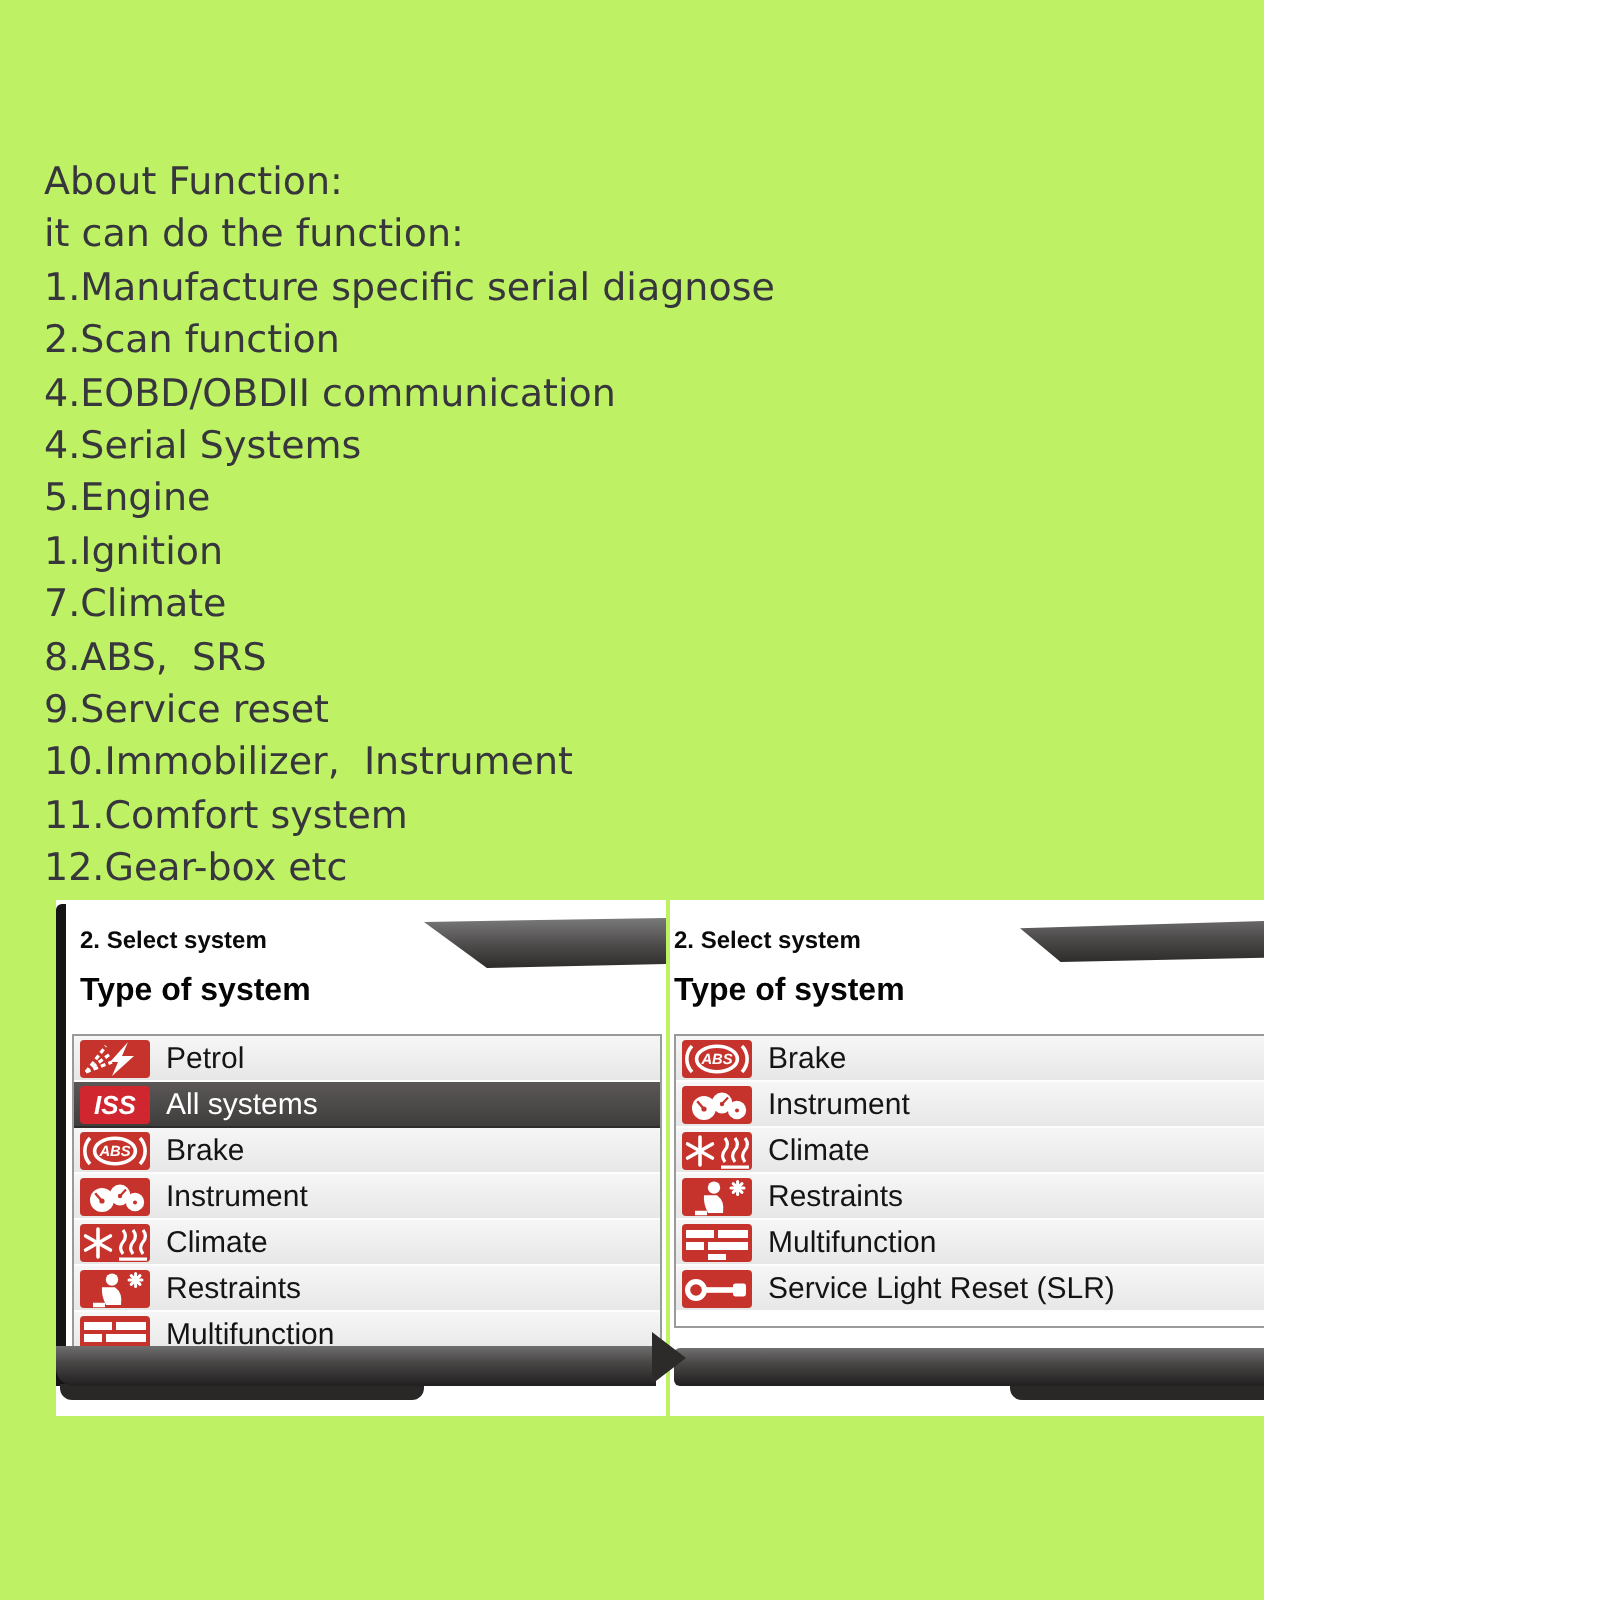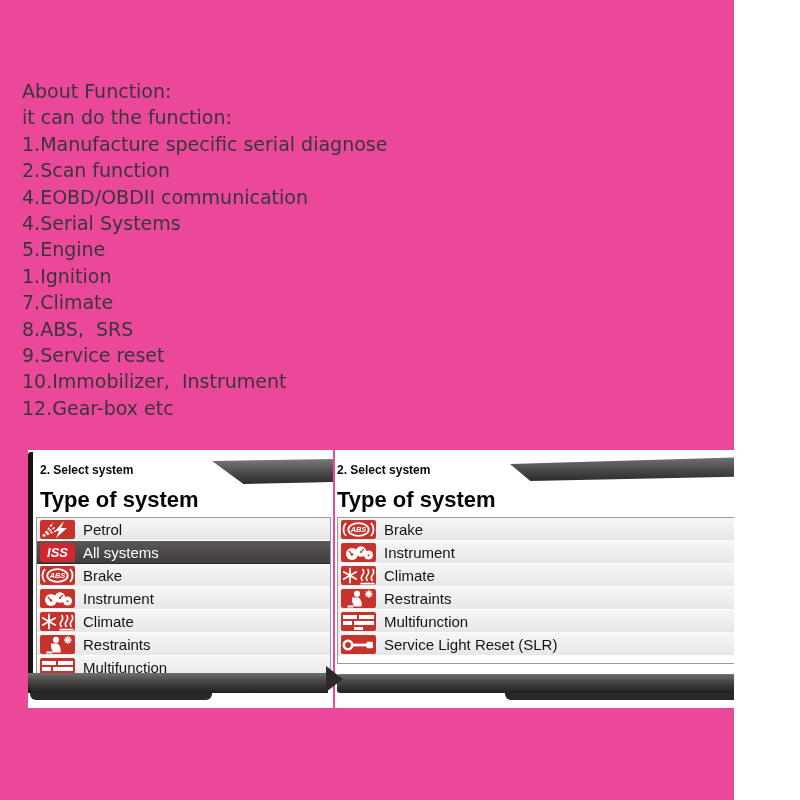--- a/index.html
+++ b/index.html
@@ -1,16 +1,16 @@
 <!DOCTYPE html>
 <html style="--red: #c5332c; --iss-red: #cf2630; --bezel-dark: #2a2727; --text-dark: #37363c;"><head>
 <meta charset="utf-8">
 <style>
   html,body{margin:0;padding:0;background:#fff;}
-  .screen{position:relative;width:734px;height:800px;background:#ec4899;overflow:hidden;
+  .screen{position:relative;width:632px;height:800px;background:#bef264;overflow:hidden;
           font-family:"Liberation Sans",sans-serif;}
 
   
   .about{position:absolute;left:22px;top:78px;width:420px;
          font-family:"DejaVu Sans",sans-serif;font-size:19px;line-height:26.4px;
          color:var(--text-dark,#37363c);}
   .about-line{white-space:pre;}
 
   
   .panel{position:absolute;background:#fff;}
@@ -23,21 +23,21 @@
   .swoosh{position:absolute;background:linear-gradient(180deg,#7a7a7a 0%,#4d4a4a 55%,#2e2b2b 100%);}
   .swoosh-left{left:184px;top:9px;width:121px;height:25px;
                clip-path:polygon(0 8%,100% 0,100% 92%,26% 100%);}
   .swoosh-right{left:175px;top:5px;width:290px;height:26px;
                 clip-path:polygon(0 35%,100% 2%,100% 78%,7% 100%);}
 
   .panel-header{position:absolute;font-size:12px;font-weight:bold;color:#0a0a0a;white-space:nowrap;}
   .panel-left  .panel-header{left:12px;top:13px;}
   .panel-right .panel-header{left:2px;top:13px;}
 
-  .panel-title{position:absolute;font-size:22px;font-weight:bold;color:#050505;white-space:nowrap;}
+  .panel-title{position:absolute;font-size:16px;font-weight:bold;color:#050505;white-space:nowrap;}
   .panel-left  .panel-title{left:12px;top:37px;}
   .panel-right .panel-title{left:2px;top:37px;}
 
   .syslist{position:absolute;border:1px solid #9a9a9a;background:#fff;}
   .panel-left  .syslist{left:8px;top:67px;width:293px;border-bottom:none;}
   .panel-right .syslist{left:2px;top:67px;width:457px;padding-bottom:7px;}
 
   .row{height:22px;display:flex;align-items:center;
        background:linear-gradient(180deg,#f6f6f6,#e7e7e7);
        border-bottom:1px solid #fdfdfd;cursor:pointer;}
@@ -74,20 +74,21 @@
       <div class="about-line">1.Manufacture specific serial diagnose</div>
       <div class="about-line">2.Scan function</div>
       <div class="about-line">4.EOBD/OBDII communication</div>
       <div class="about-line">4.Serial Systems</div>
       <div class="about-line">5.Engine</div>
       <div class="about-line">1.Ignition</div>
       <div class="about-line">7.Climate</div>
       <div class="about-line">8.ABS,&nbsp; SRS</div>
       <div class="about-line">9.Service reset</div>
       <div class="about-line">10.Immobilizer,&nbsp; Instrument</div>
+      <div class="about-line">11.Comfort system</div>
       <div class="about-line">12.Gear-box etc</div>
     </div>
 
   <section class="panel panel-left">
     <div class="edge-left"></div>
     <div class="swoosh swoosh-left"></div>
     <div class="panel-header">2. Select system</div>
     <div class="panel-title">Type of system</div>
     <div class="syslist">
         <div class="row">

